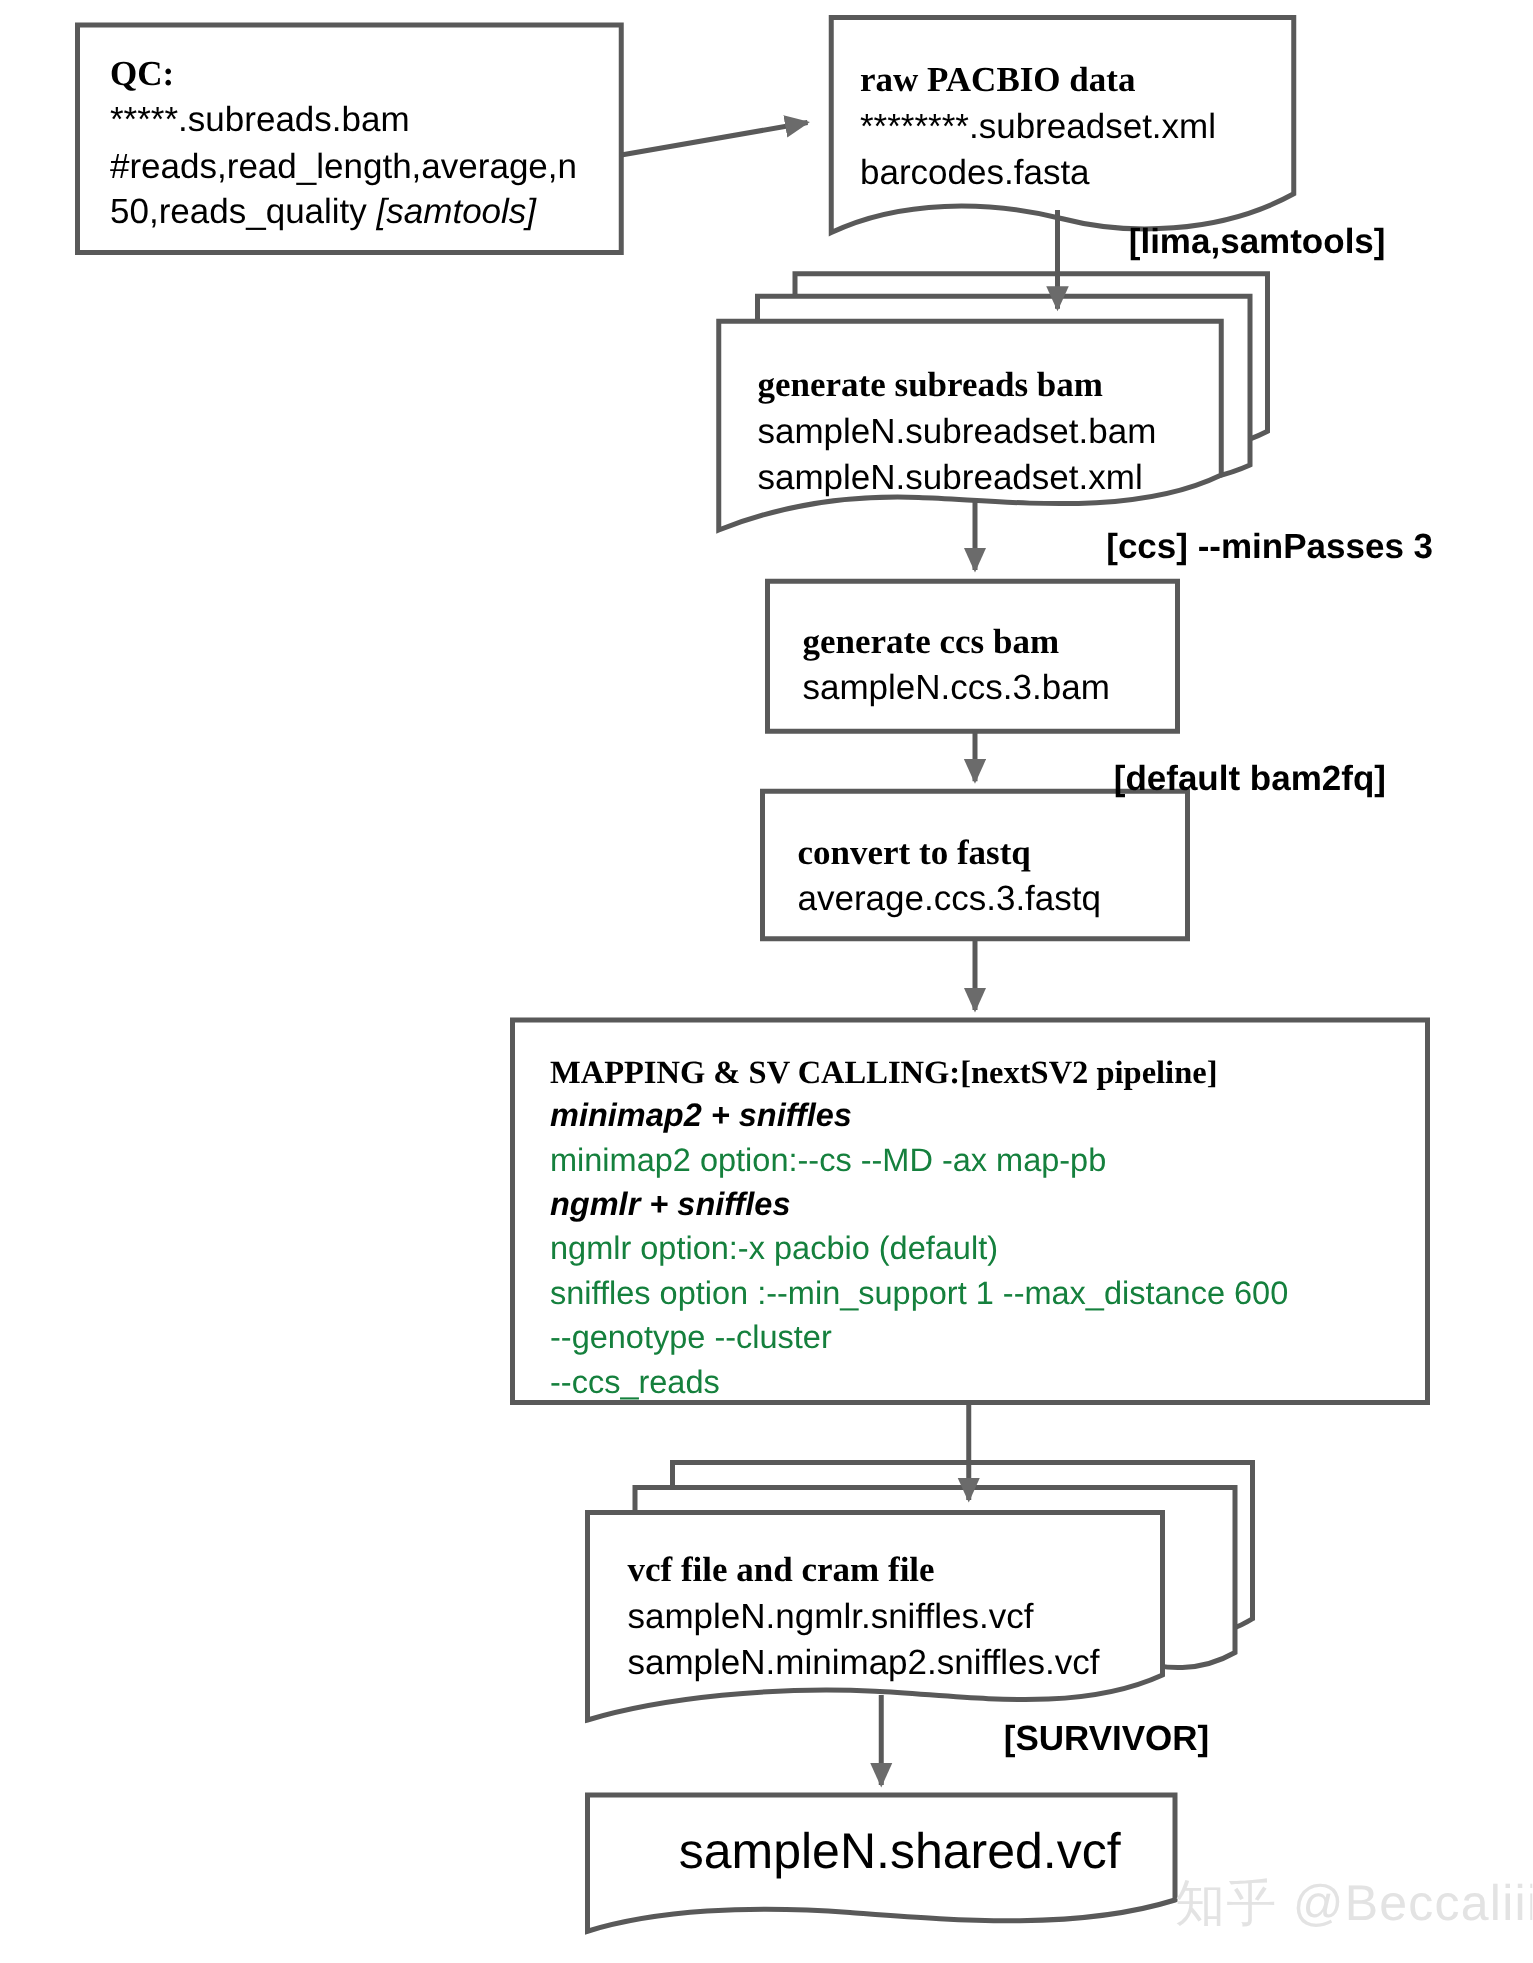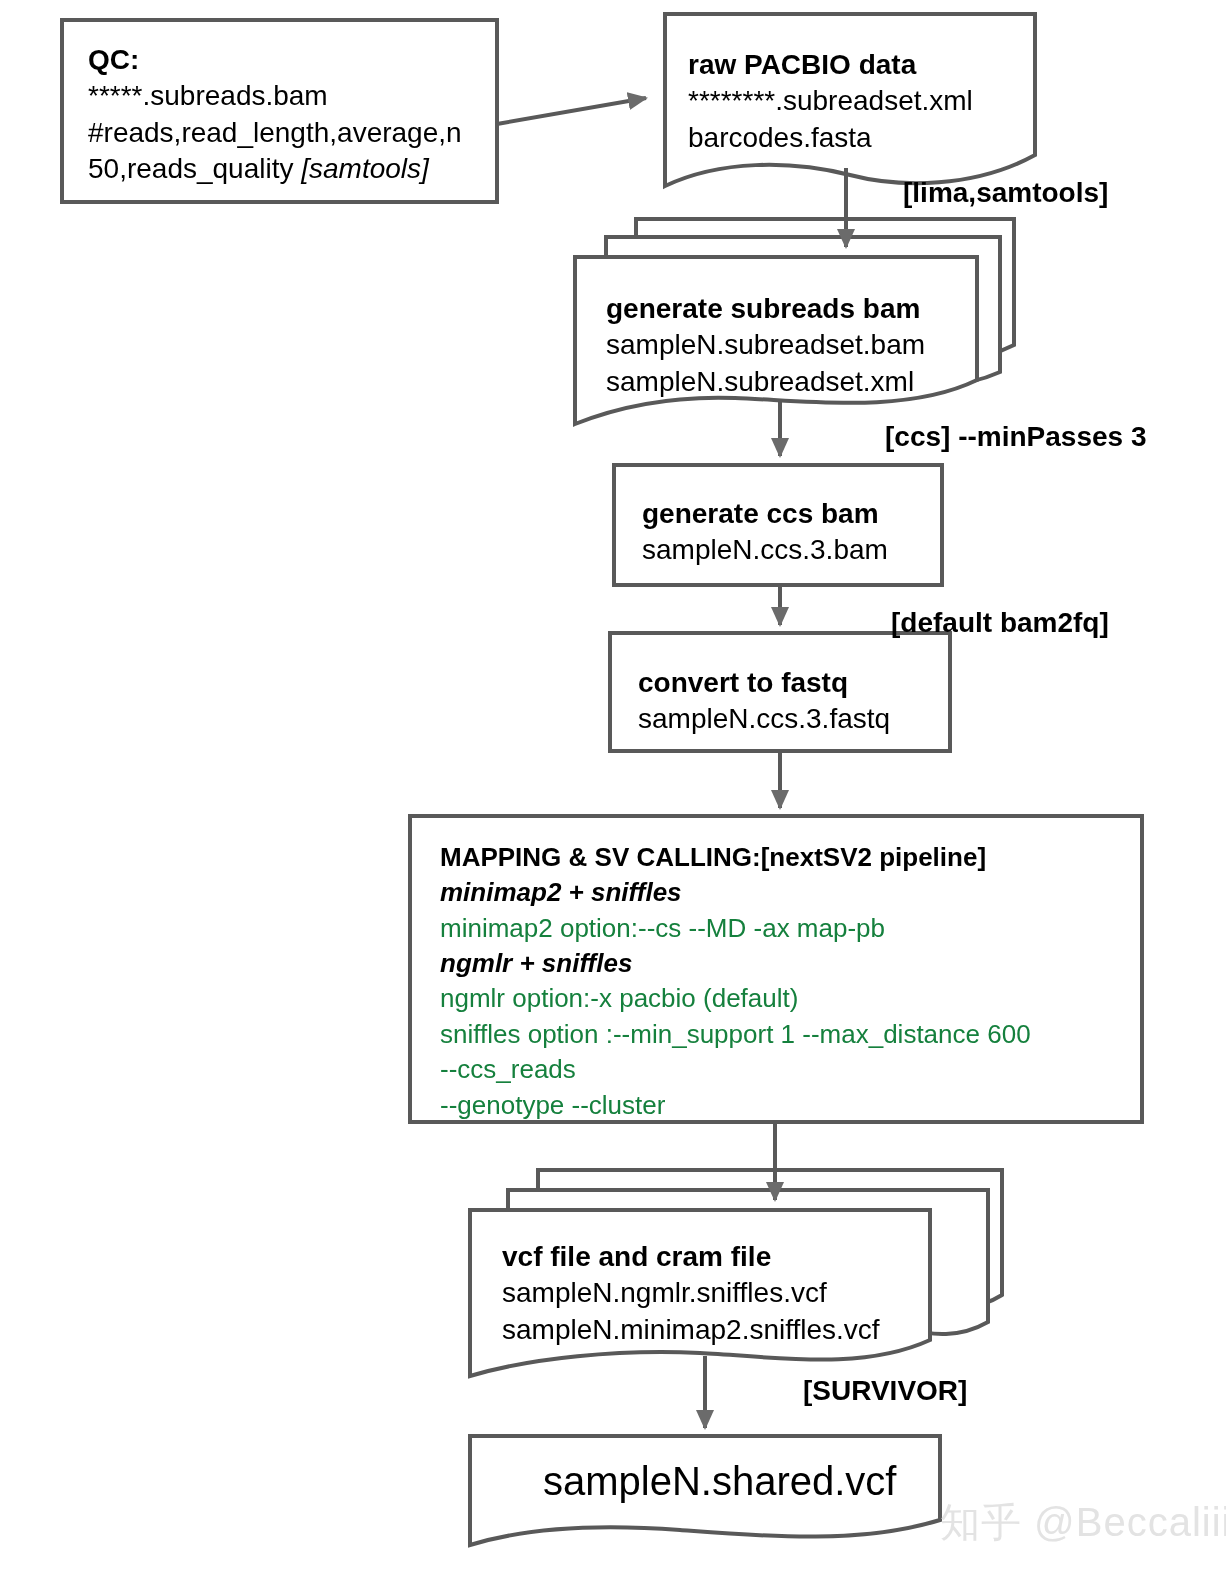--- a/index.html
+++ b/index.html
@@ -24,21 +24,21 @@
     width: 1226px;
     height: 1570px;
     pointer-events: none;
   }
   .node-text {
     position: absolute;
     color: #000000;
     line-height: 1.30;
     white-space: nowrap;
   }
-  .t-bold { font-weight: bold; }
+  .t-bold { font-weight: bold; font-family: Liberation Serif, serif; }
   .t-bi { font-weight: bold; font-style: italic; }
   .t-italic { font-style: italic; }
   .t-gray { color: #15803d; }
   .edge-label {
     position: absolute;
     font-weight: bold;
     color: #000000;
     white-space: nowrap;
   }
   .watermark {
@@ -147,32 +147,32 @@
     <div>sampleN.subreadset.xml</div>
   </div>
 
   <div class="node-text fs28" style="left:642px; top:496px;">
     <div class="t-bold">generate ccs bam</div>
     <div>sampleN.ccs.3.bam</div>
   </div>
 
   <div class="node-text fs28" style="left:638px; top:665px;">
     <div class="t-bold">convert to fastq</div>
-    <div>sampleN.ccs.3.fastq</div>
+    <div>average.ccs.3.fastq</div>
   </div>
 
   <div class="node-text fs26" style="left:440px; top:840px; line-height:1.36;">
     <div class="t-bold">MAPPING &amp; SV CALLING:[nextSV2 pipeline]</div>
     <div class="t-bi">minimap2 + sniffles</div>
     <div class="t-gray">minimap2 option:--cs --MD  -ax map-pb</div>
     <div class="t-bi">ngmlr + sniffles</div>
     <div class="t-gray">ngmlr option:-x pacbio (default)</div>
     <div class="t-gray">sniffles option :--min_support 1 --max_distance 600</div>
+    <div class="t-gray">--genotype --cluster</div>
     <div class="t-gray">--ccs_reads</div>
-    <div class="t-gray">--genotype --cluster</div>
   </div>
 
   <div class="node-text fs28" style="left:502px; top:1239px;">
     <div class="t-bold">vcf file and cram file</div>
     <div>sampleN.ngmlr.sniffles.vcf</div>
     <div>sampleN.minimap2.sniffles.vcf</div>
   </div>
 
   <div class="node-text fs32" style="left:543px; top:1455px;">
     <div>sampleN.shared.vcf</div>

